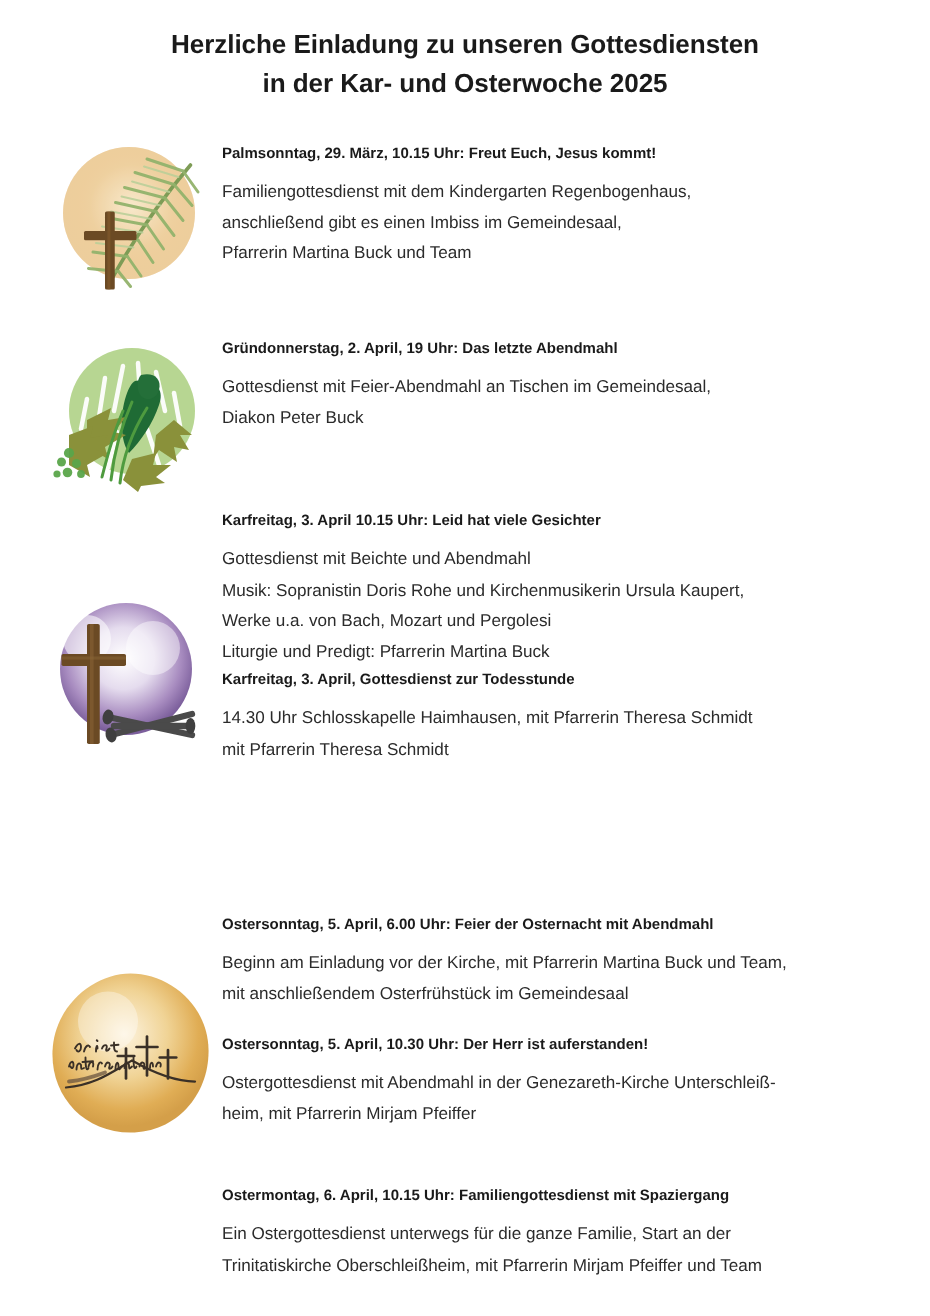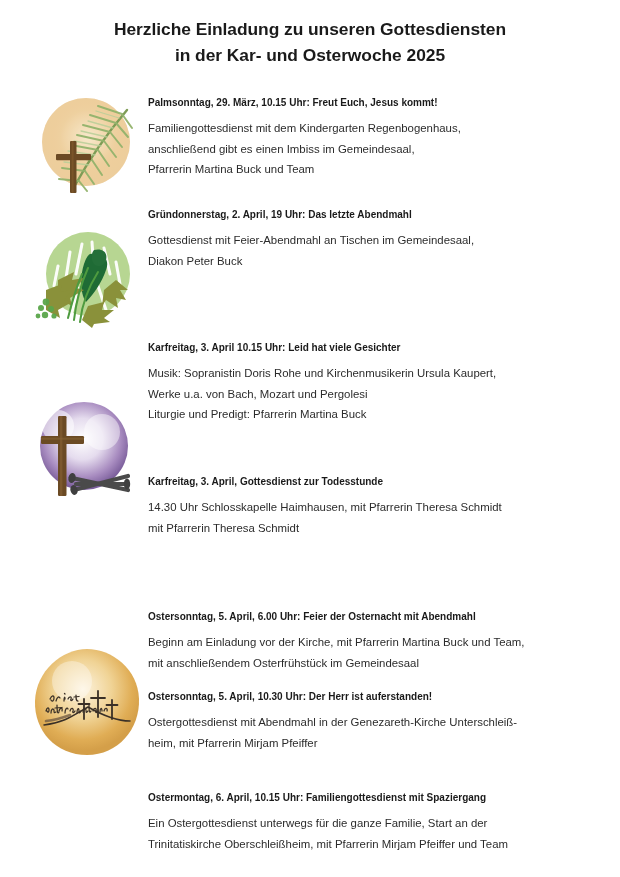--- a/index.html
+++ b/index.html
@@ -265,38 +265,39 @@
 
   <div class="entry" style="top:95px">
     <p class="entry-heading">Palmsonntag, 29. März, 10.15 Uhr: Freut Euch, Jesus kommt!</p>
     <div class="entry-body">
       <span class="ln">Familiengottesdienst mit dem Kindergarten Regenbogenhaus,</span>
       <span class="ln">anschließend gibt es einen Imbiss im Gemeindesaal,</span>
       <span class="ln">Pfarrerin Martina Buck und Team</span>
     </div>
   </div>
 
-  <div class="entry" style="top:207px">
+  <div class="entry" style="top:225px">
     <p class="entry-heading">Gründonnerstag, 2. April, 19 Uhr: Das letzte Abendmahl</p>
     <div class="entry-body">
       <span class="ln">Gottesdienst  mit Feier-Abendmahl an Tischen im Gemeindesaal,</span>
       <span class="ln">Diakon Peter Buck</span>
     </div>
   </div>
 
   <div class="entry" style="top:340px">
     <p class="entry-heading">Karfreitag, 3. April 10.15 Uhr: Leid hat viele Gesichter</p>
     <div class="entry-body">
+      <span class="ln">Gottesdienst mit Beichte und Abendmahl</span>
       <span class="ln">Musik: Sopranistin Doris Rohe und Kirchenmusikerin Ursula Kaupert,</span>
       <span class="ln">Werke u.a. von Bach, Mozart und Pergolesi</span>
       <span class="ln">Liturgie und Predigt: Pfarrerin Martina Buck</span>
     </div>
   </div>
 
-  <div class="entry" style="top:474px">
+  <div class="entry" style="top:446px">
     <p class="entry-heading">Karfreitag, 3. April, Gottesdienst zur Todesstunde</p>
     <div class="entry-body">
       <span class="ln">14.30 Uhr Schlosskapelle Haimhausen, mit Pfarrerin Theresa Schmidt</span>
       <span class="ln">mit Pfarrerin Theresa Schmidt</span>
     </div>
   </div>
 
   <div class="entry" style="top:609px">
     <p class="entry-heading">Ostersonntag, 5. April, 6.00 Uhr: Feier der Osternacht mit Abendmahl</p>
     <div class="entry-body">

